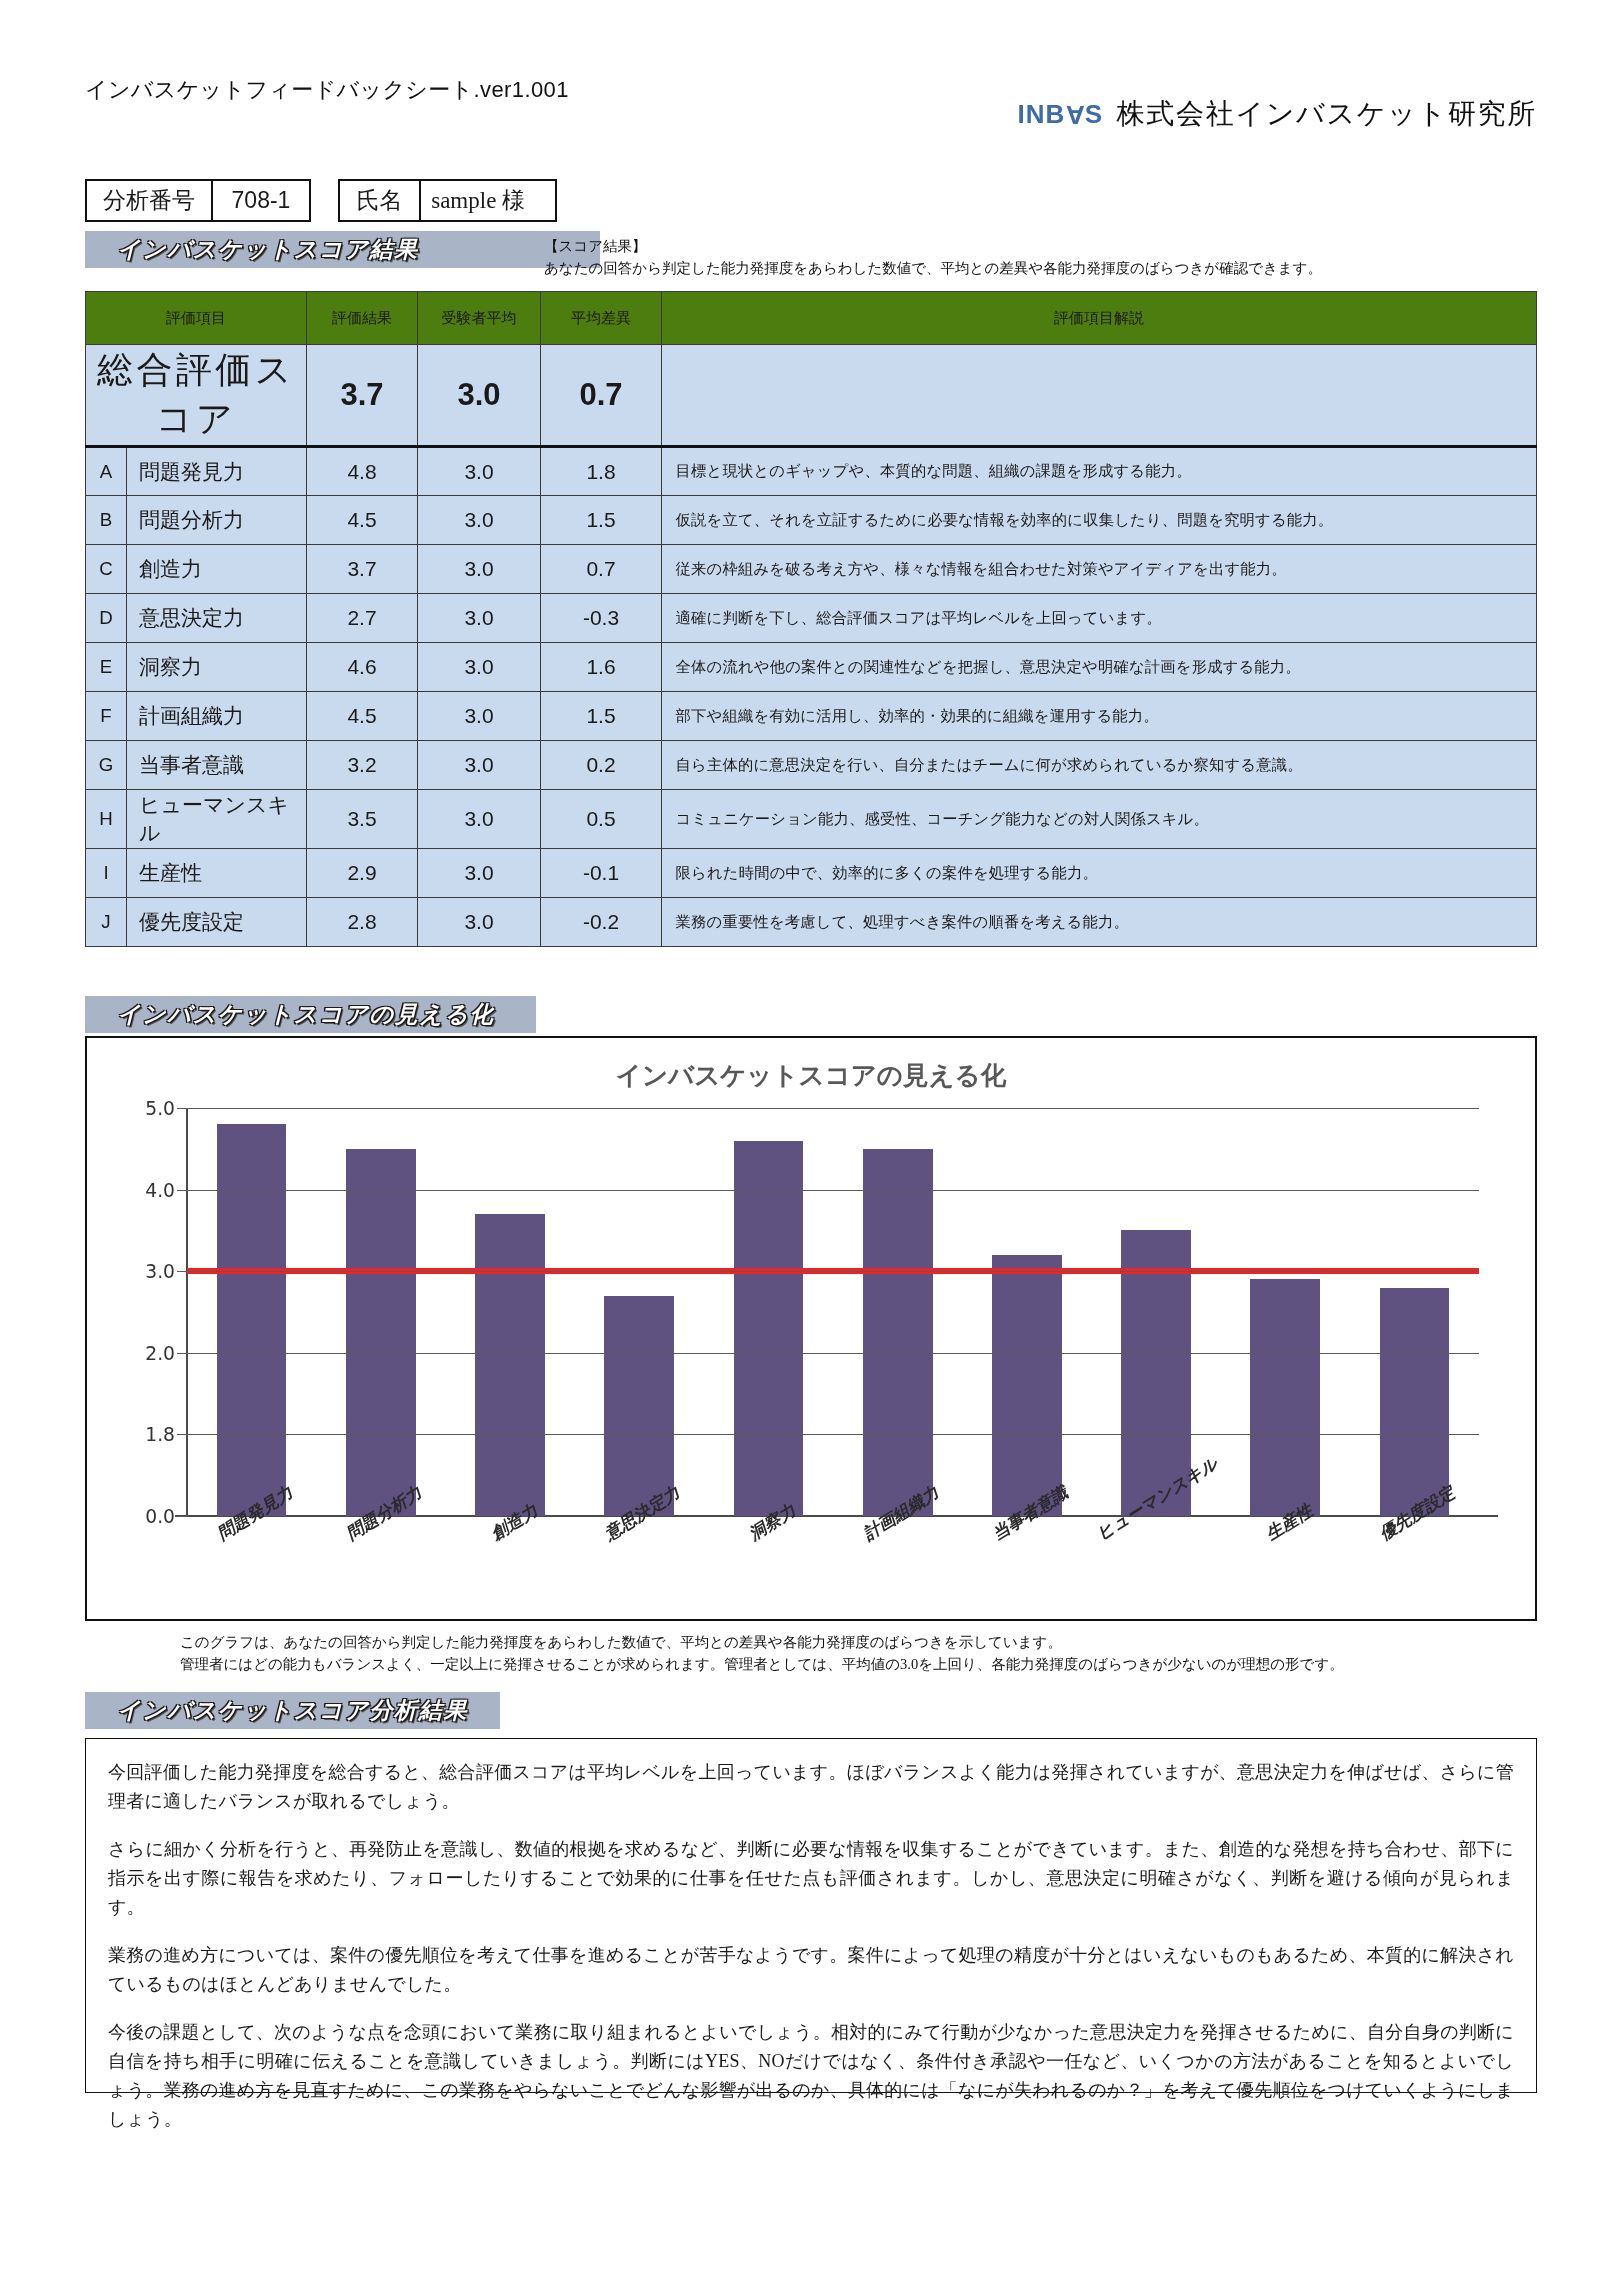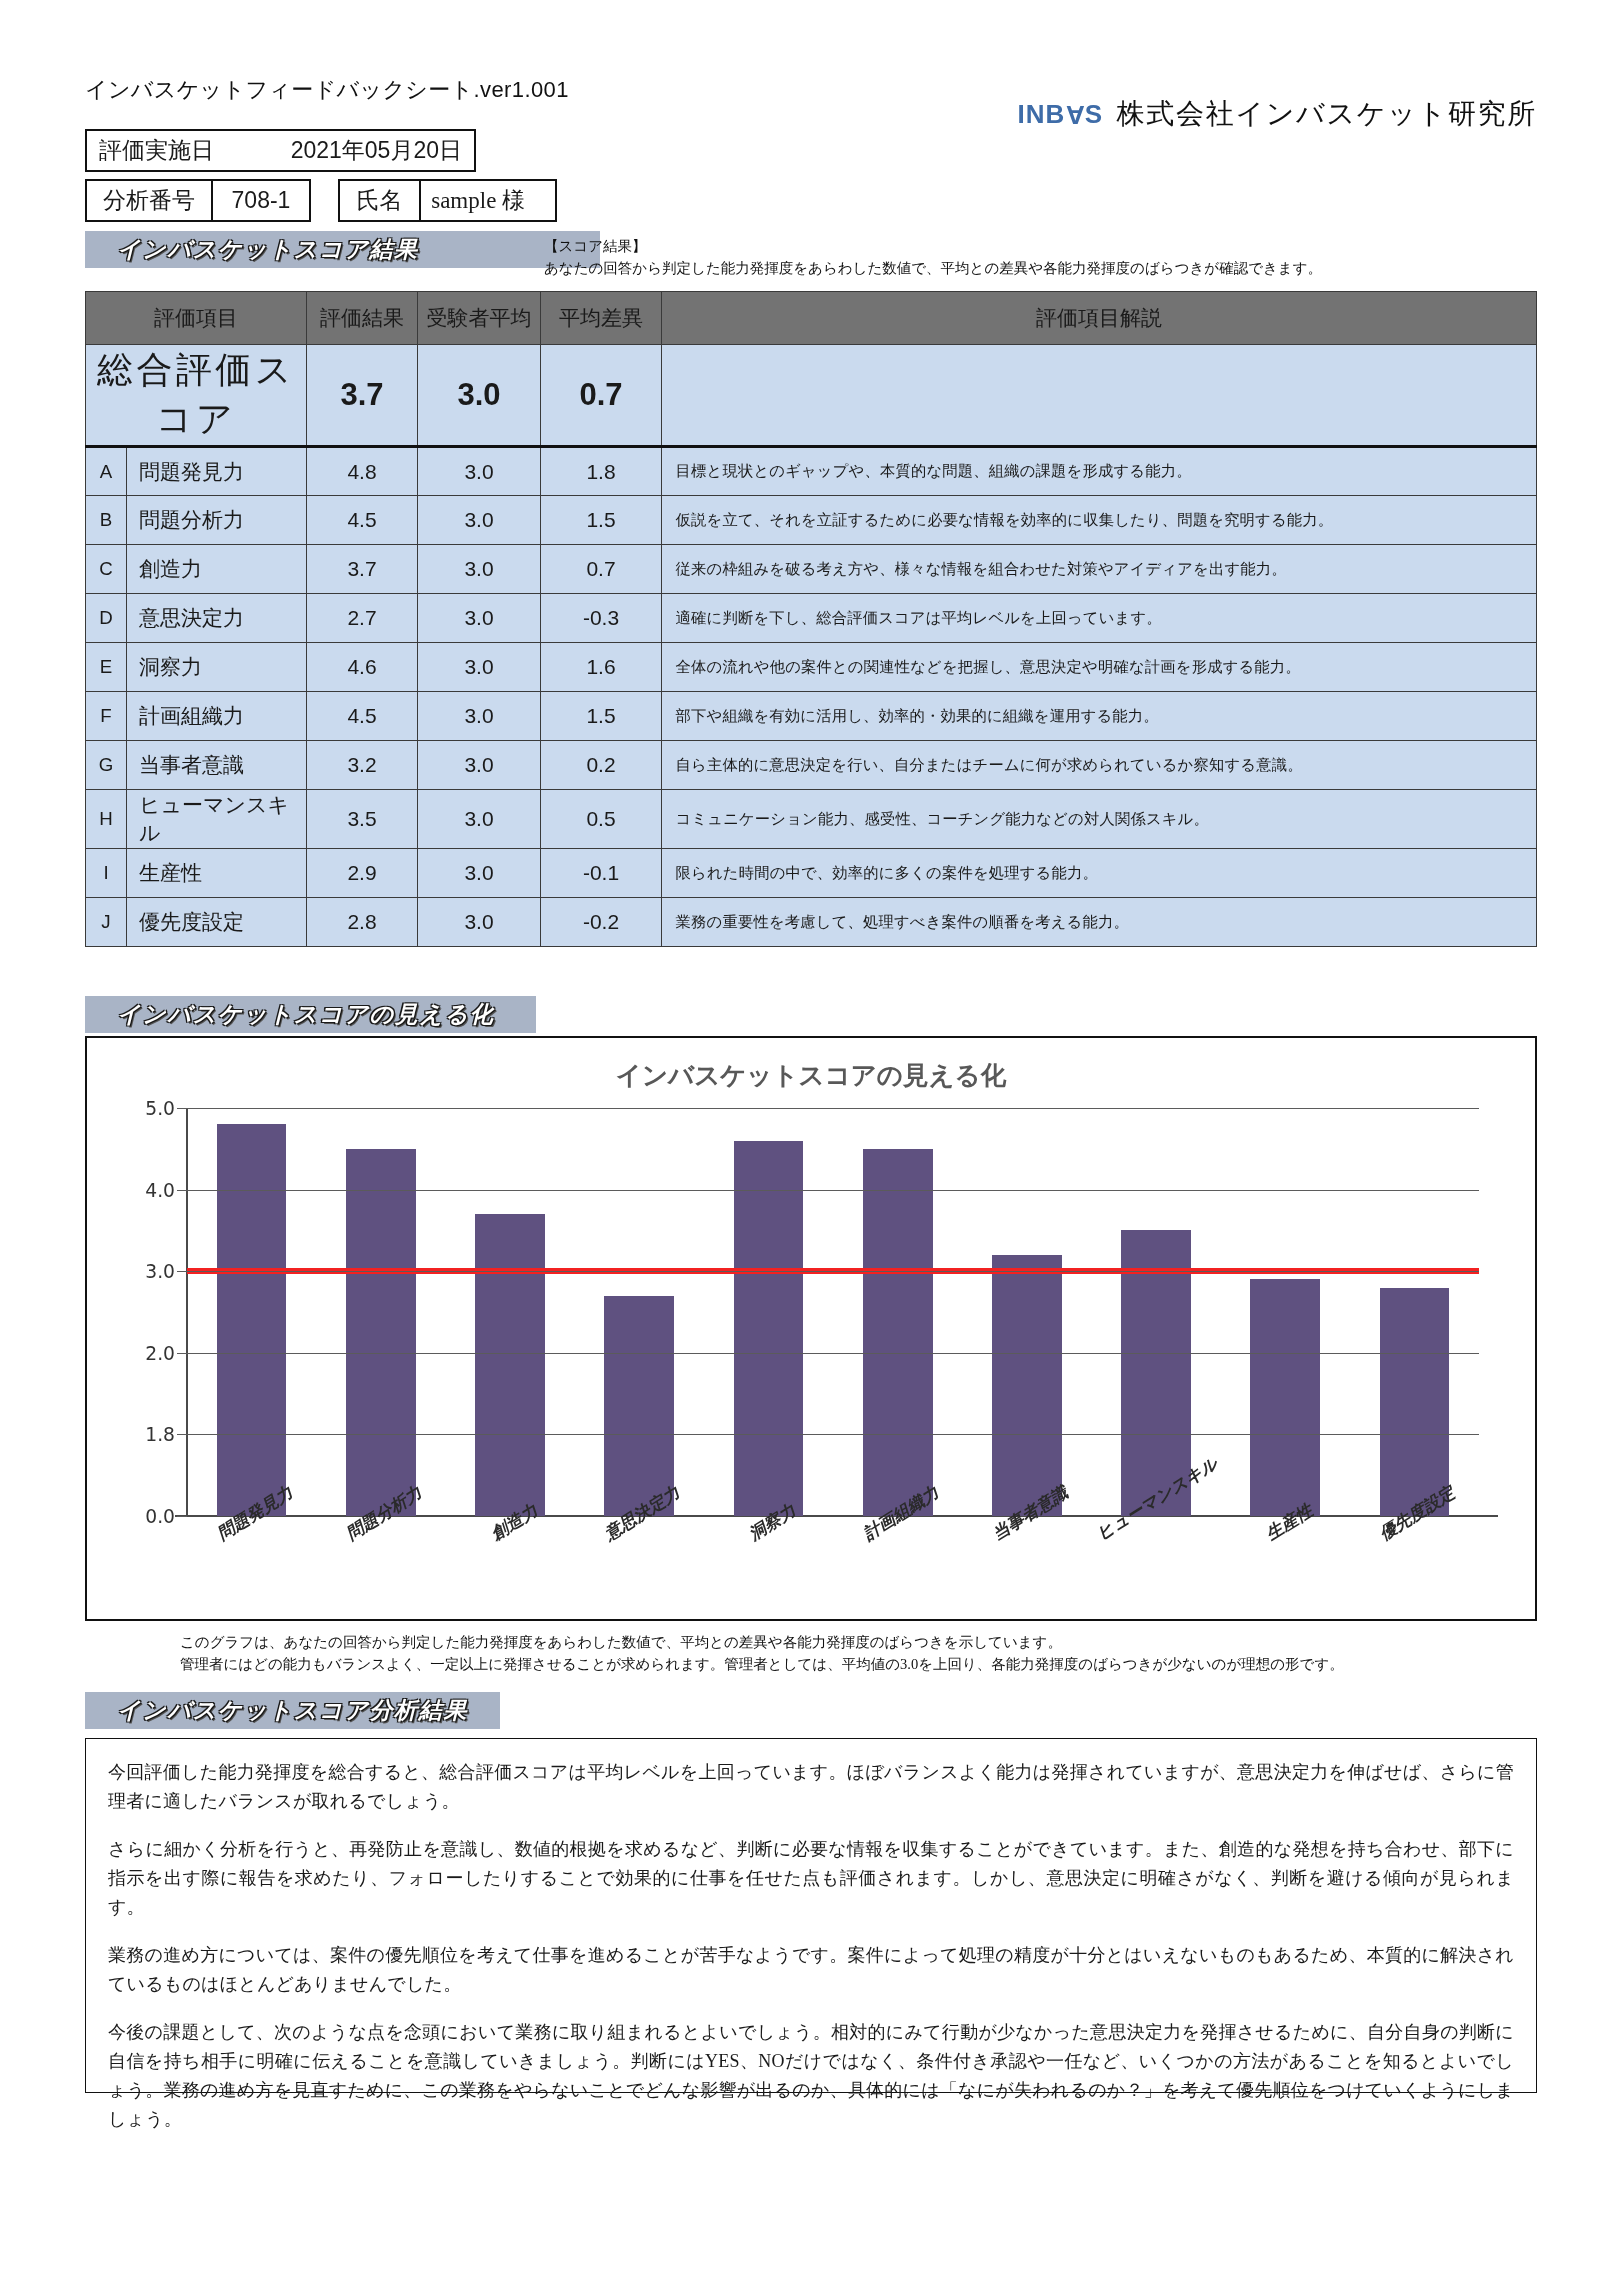--- a/index.html
+++ b/index.html
@@ -77,21 +77,21 @@
   
   .score-table{
     position:absolute;left:85px;top:291px;width:1452px;
     border-collapse:collapse;table-layout:fixed;
   }
   .score-table td,.score-table th{
     border:1.7px solid #3a3a3a;box-sizing:border-box;
     background:#cadaee;
   }
   .score-table thead th{
-    background:#737373;height:53px;font-size:21px;font-weight:normal;
+    background:#4d7c0f;height:53px;font-size:15px;font-weight:normal;
   }
   .col-a{width:41px;} .col-b{width:180px;} .col-c{width:111px;}
   .col-d{width:123px;} .col-e{width:121px;} .col-f{width:auto;}
   .row-total td{height:85px;}
   .row-total .ttl{
     font-size:36px;text-align:center;letter-spacing:3.4px;
   }
   .row-total .num{
     font-size:31px;text-align:center;font-weight:bold;
     font-family:"Liberation Sans","DejaVu Sans",sans-serif;
@@ -170,24 +170,20 @@
 
   <div class="brand">
     <span class="brand-mark">
         <span>INB</span>
         <span class="flip">A</span>
         <span>S</span>
       </span>
     <span class="brand-name">株式会社インバスケット研究所</span>
   </div>
 
-  <div class="meta-date">
-    <span class="lbl">評価実施日</span>
-    <span class="val">2021年05月20日</span>
-  </div>
 
   <div class="meta-row2">
     <div class="cellbox c-anum">分析番号</div>
     <div class="cellbox c-anumv sans">708-1</div>
     <div class="gap"></div>
     <div class="cellbox c-nm">氏名</div>
     <div class="cellbox c-nmv">sample 様</div>
   </div>
 
   <div class="ribbon" style="left:85px;top:231px;width:515px;">

